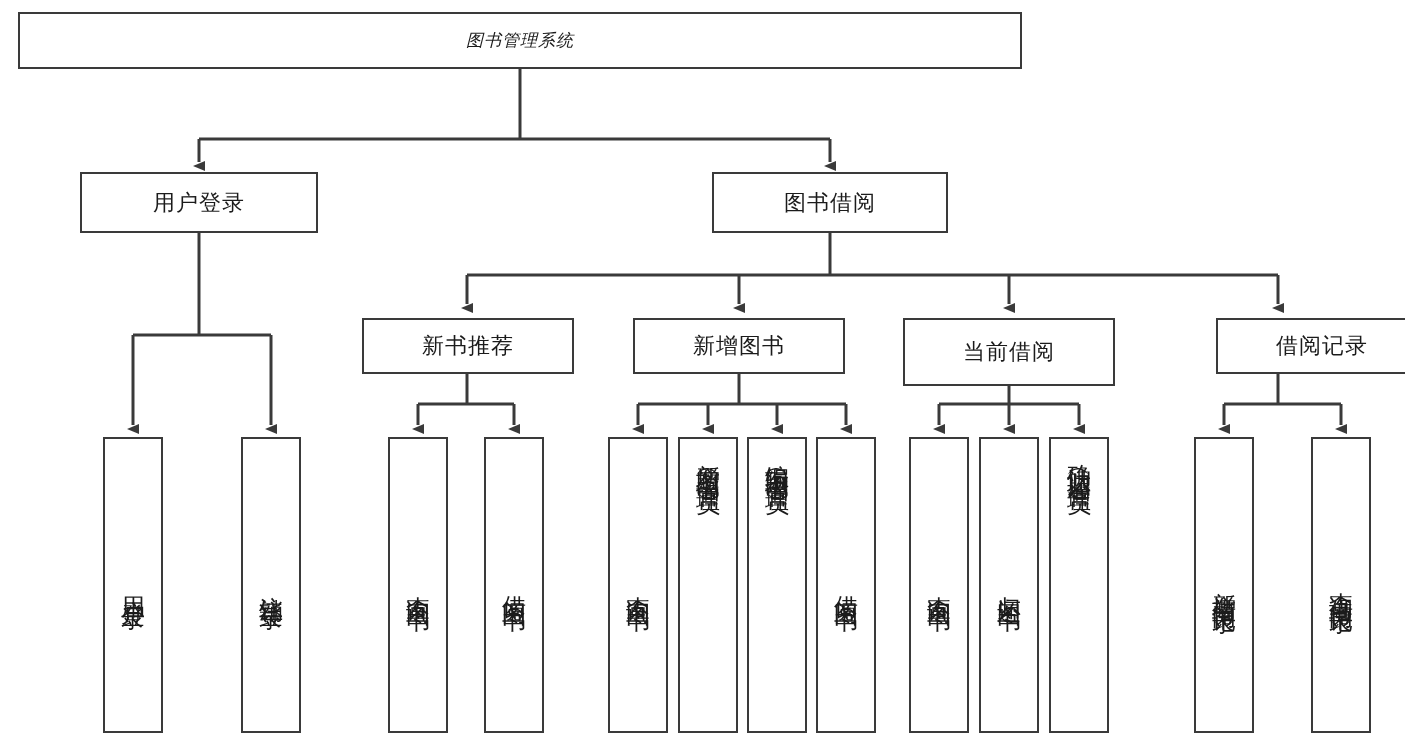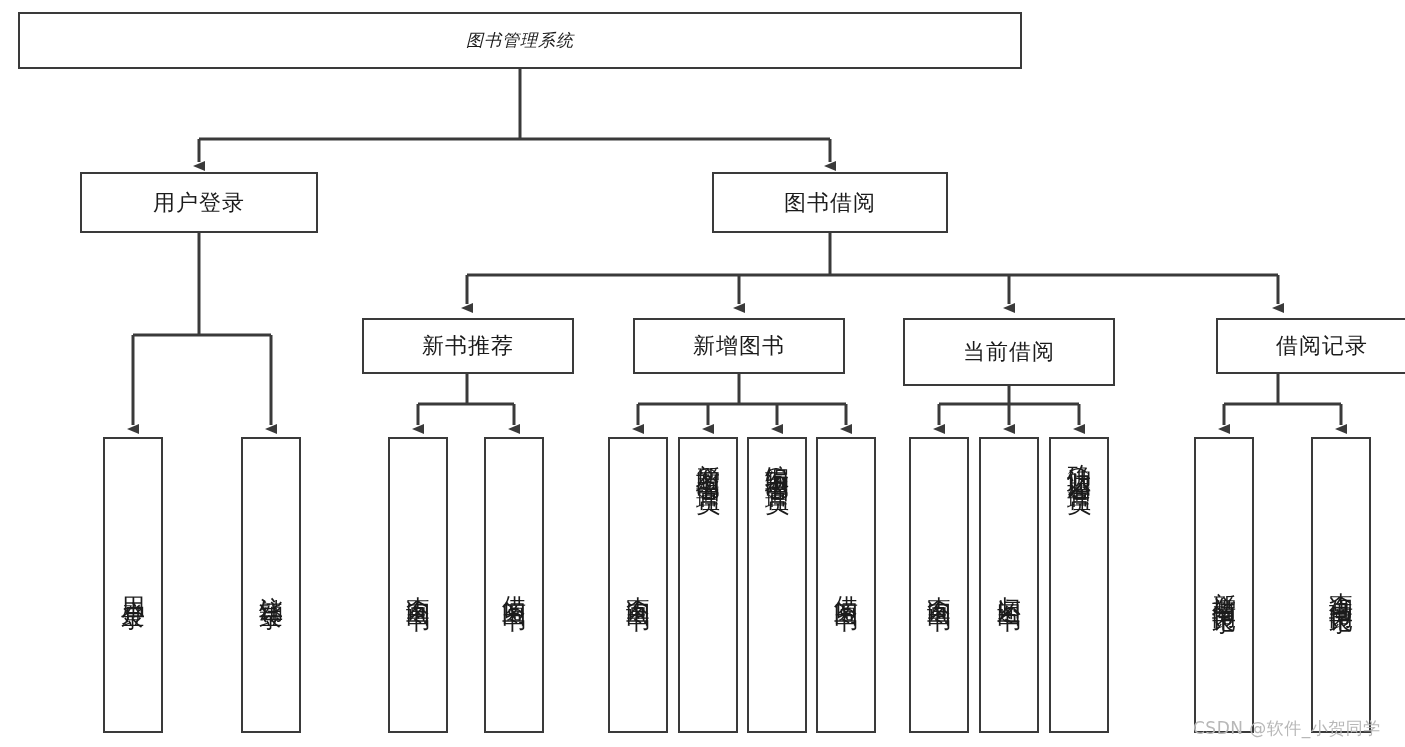--- a/index.html
+++ b/index.html
@@ -207,15 +207,14 @@
   </div>
 
   <div class="node leaf center-text" style="left:1194px; top:437px; width:60px; height:296px;">
     <span class="label">新增借阅记录</span>
   </div>
 
   <div class="node leaf center-text" style="left:1311px; top:437px; width:60px; height:296px;">
     <span class="label">查询借阅记录</span>
   </div>
 
-  <div class="watermark" style="left:1193px; top:717px;">CSDN @软件_小贺同学</div>
 
 </div>
 
 </body></html>

